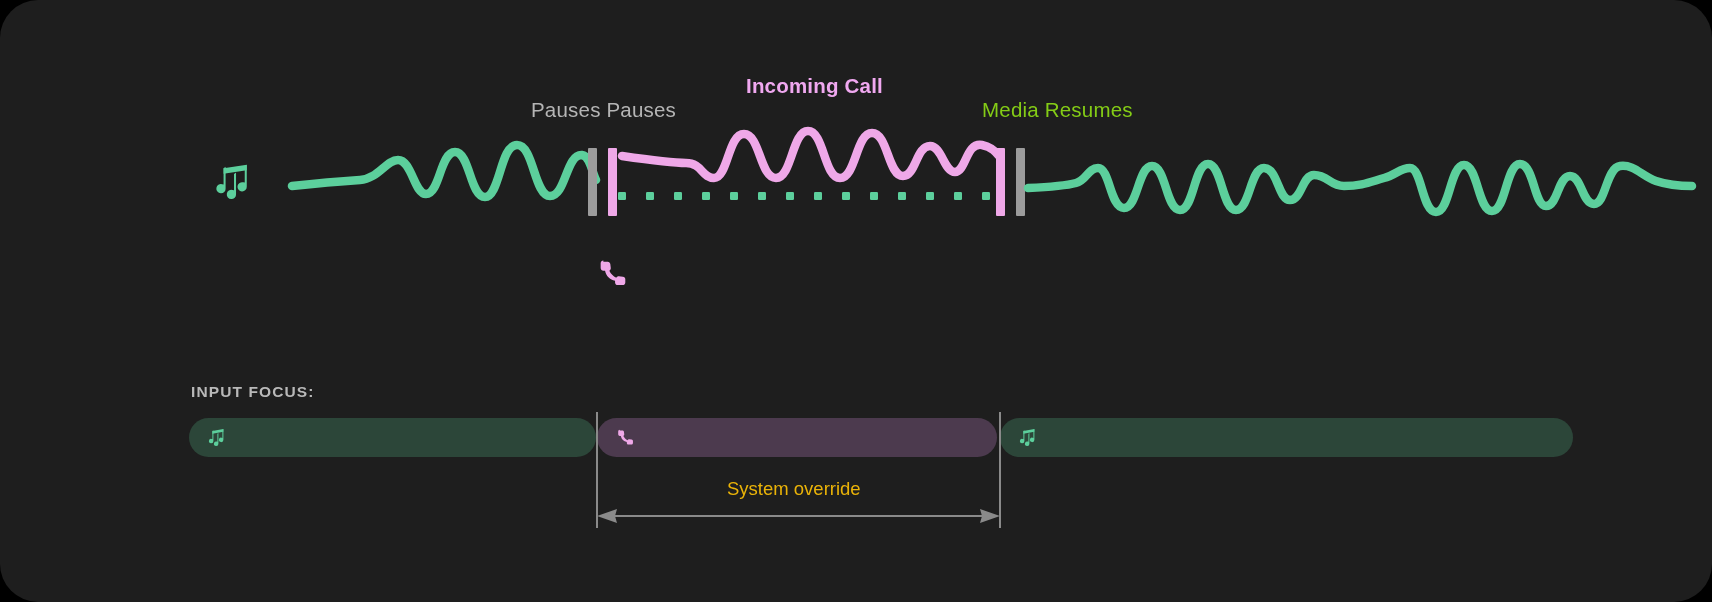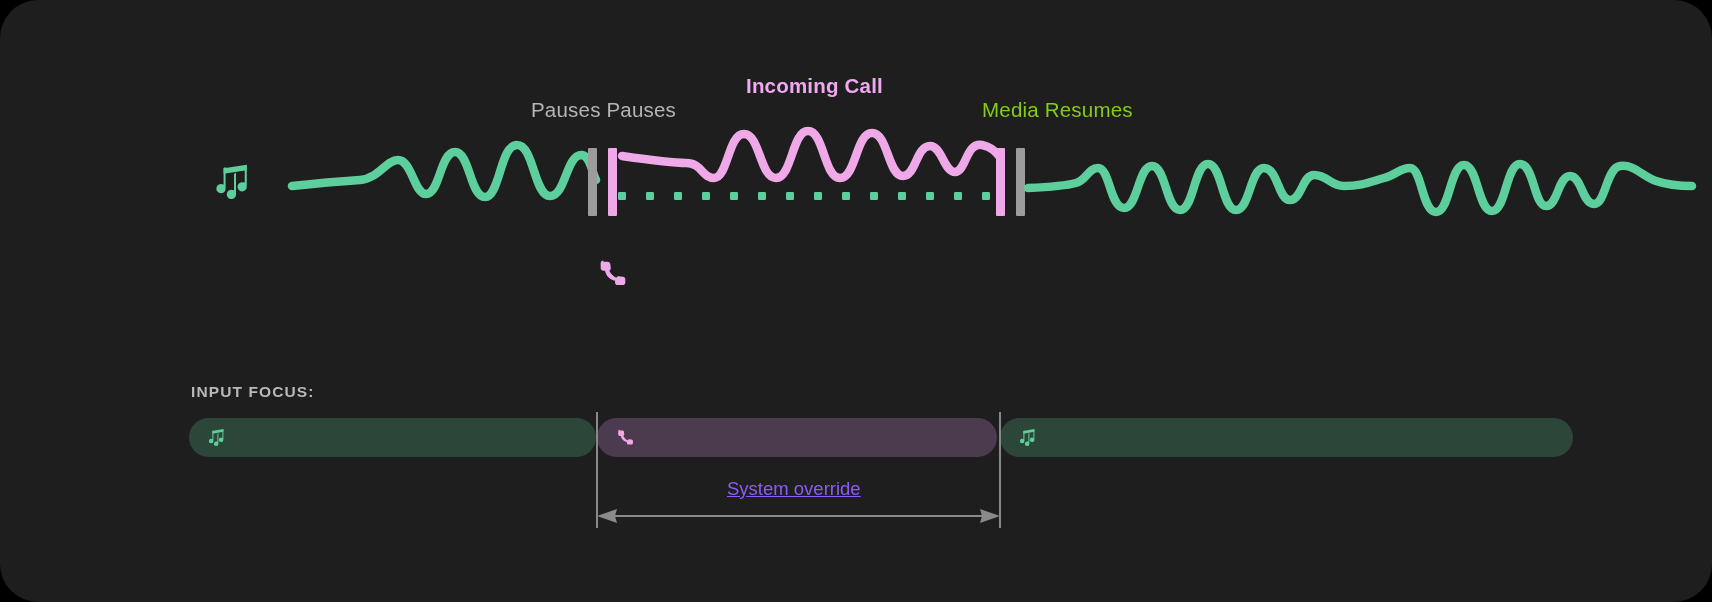--- a/index.html
+++ b/index.html
@@ -101,24 +101,23 @@
   
   #override-layer {
     position: absolute;
     left: 0; top: 400px;
     width: 1712px;
     height: 150px;
   }
   #label-system-override {
     position: absolute;
     left: 727px; top: 478px;
-    color: #8b5cf6;
+    color: #eab308;
     font-size: 18.5px;
     white-space: nowrap;
-    text-decoration: underline;
   }
 </style>
 </head>
 <body>
 
 <div id="root">
   <div id="card">
 
     <svg id="wave-layer" viewBox="0 0 1712 330" width="1712" height="330">
 

